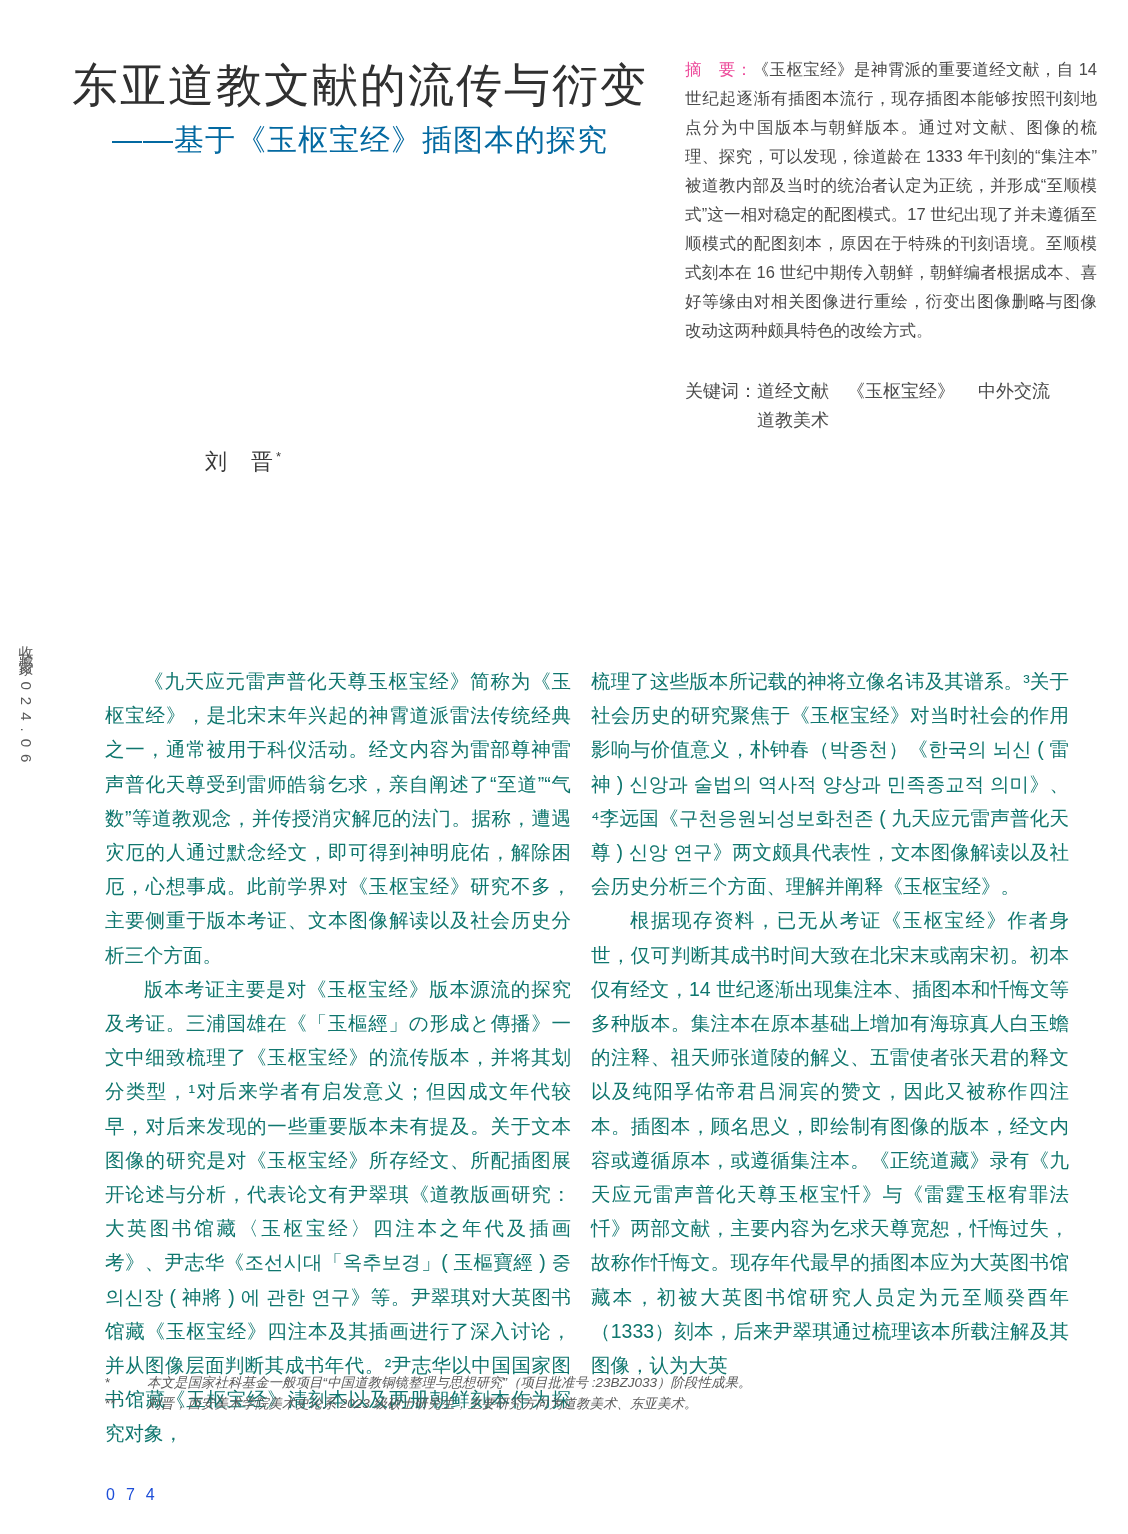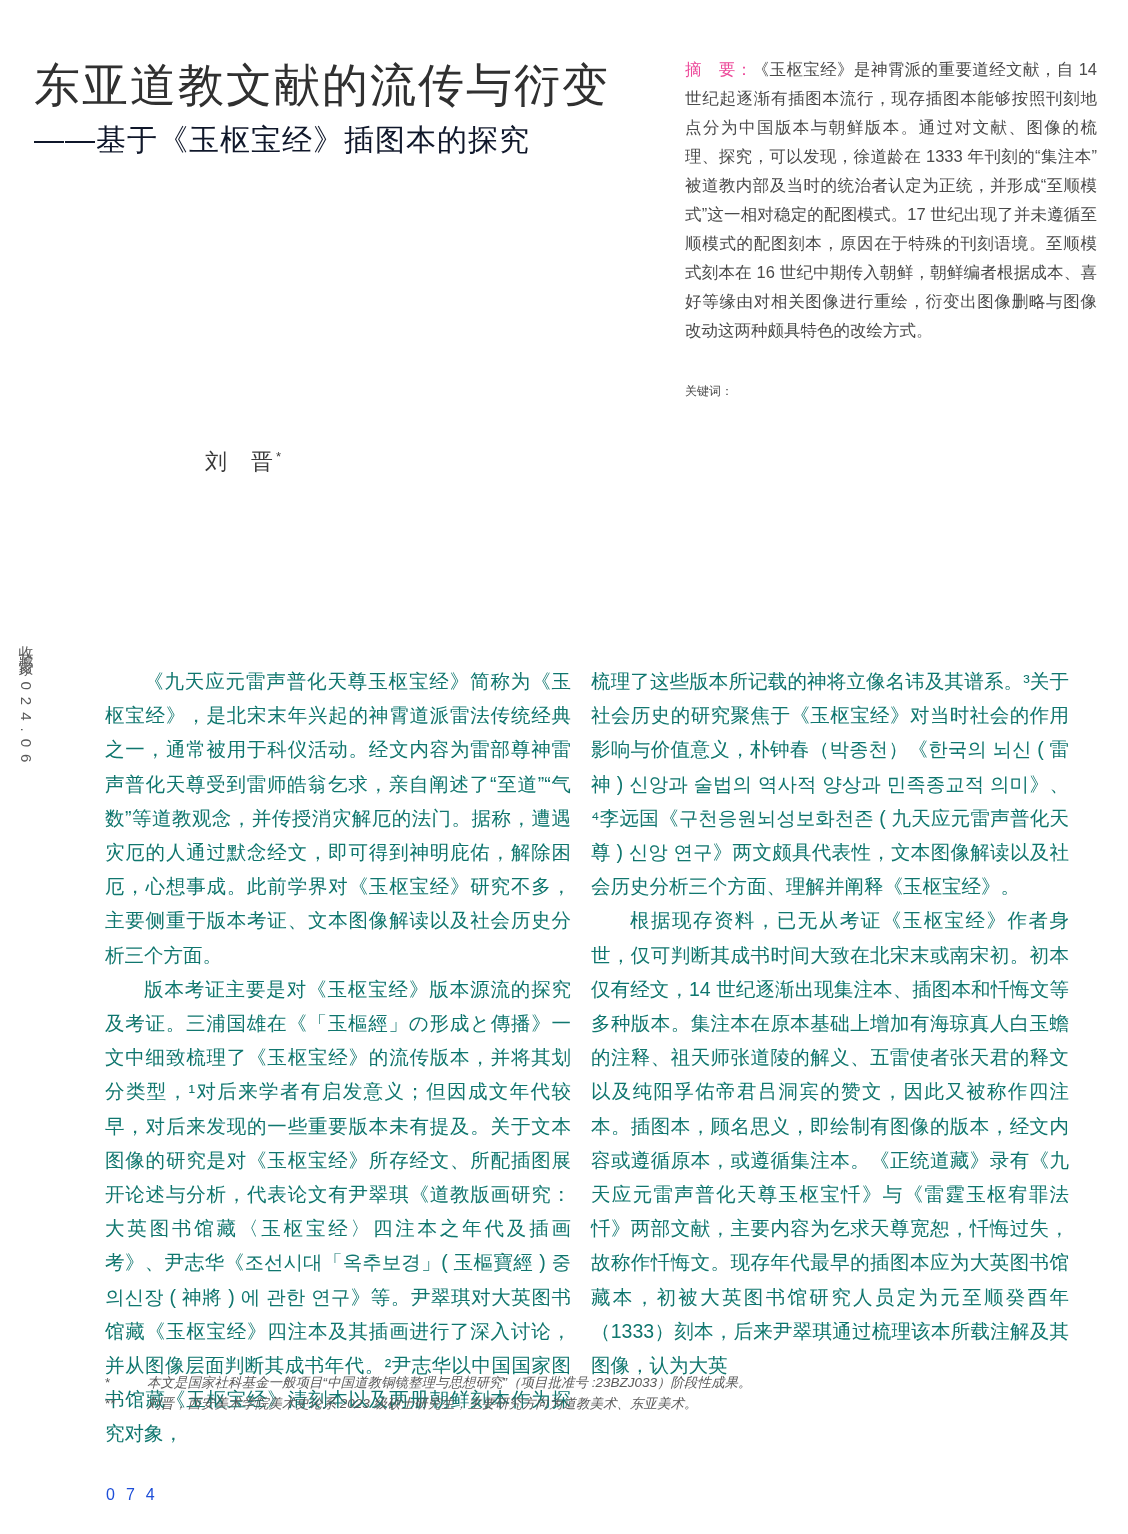--- a/index.html
+++ b/index.html
@@ -5,36 +5,36 @@
   html,body{margin:0;padding:0;background:#ffffff;}
   .page{
     position:relative;
     width:1128px;height:1534px;
     background:#ffffff;
     font-family:"Liberation Sans","DejaVu Sans",sans-serif;
     color:#3e3e3e;
     overflow:hidden;
   }
   
-  .title-block{position:absolute;left:34px;top:58px;width:640px;}
+  .title-block{position:absolute;left:40px;top:58px;width:640px;text-align:center;}
   .title-block h1{
     margin:0;font-size:46px;font-weight:300;letter-spacing:2px;
     color:#303030;line-height:1.2;
   }
   .title-block h2{
     margin:8px 0 0 0;font-size:30px;font-weight:300;letter-spacing:1px;
-    color:#0f172a;line-height:1.25;
+    color:#0369a1;line-height:1.25;
   }
   
   .abstract-block{position:absolute;left:685px;top:55px;width:412px;color:#4a4a4a;}
   .abstract-block p.abstract{
     margin:0;font-size:16.5px;line-height:29px;text-align:justify;
   }
   .ab-label{color:#ec4899;}
-  .keywords{display:flex;margin-top:32px;font-size:12px;line-height:29px;}
+  .keywords{display:flex;margin-top:32px;font-size:18px;line-height:29px;}
   .kw-label{flex:0 0 auto;white-space:nowrap;}
   .kw-lines{flex:1 1 auto;}
   
   .author{position:absolute;left:205px;top:447px;font-size:22px;color:#3a3a3a;letter-spacing:1px;}
   .author sup{font-size:13px;vertical-align:super;margin-left:2px;color:#3a3a3a;}
   
   .spine{
     position:absolute;left:16px;top:634px;
     writing-mode:vertical-rl;text-orientation:mixed;
     font-size:15px;letter-spacing:7px;color:#5a5a5a;
@@ -65,20 +65,24 @@
 
   <header class="title-block">
     <h1>东亚道教文献的流传与衍变</h1>
     <h2>——基于《玉枢宝经》插图本的探究</h2>
   </header>
 
   <section class="abstract-block">
     <p class="abstract"><span class="ab-label">摘　要：</span><span>《玉枢宝经》是神霄派的重要道经文献，自 14 世纪起逐渐有插图本流行，现存插图本能够按照刊刻地点分为中国版本与朝鲜版本。通过对文献、图像的梳理、探究，可以发现，徐道龄在 1333 年刊刻的“集注本”被道教内部及当时的统治者认定为正统，并形成“至顺模式”这一相对稳定的配图模式。17 世纪出现了并未遵循至顺模式的配图刻本，原因在于特殊的刊刻语境。至顺模式刻本在 16 世纪中期传入朝鲜，朝鲜编者根据成本、喜好等缘由对相关图像进行重绘，衍变出图像删略与图像改动这两种颇具特色的改绘方式。</span></p>
     <div class="keywords">
       <span class="kw-label">关键词：</span>
+      <span class="kw-lines">
+        <span>道经文献　《玉枢宝经》　 中外交流</span><br>
+        <span>道教美术</span>
+      </span>
     </div>
   </section>
 
   <div class="author">
     <span>刘　晋</span><sup>*</sup>
   </div>
 
   <main>
     <div class="body-col col-left">
       <p class="indent">《九天应元雷声普化天尊玉枢宝经》简称为《玉枢宝经》，是北宋末年兴起的神霄道派雷法传统经典之一，通常被用于科仪活动。经文内容为雷部尊神雷声普化天尊受到雷师皓翁乞求，亲自阐述了“至道”“气数”等道教观念，并传授消灾解厄的法门。据称，遭遇灾厄的人通过默念经文，即可得到神明庇佑，解除困厄，心想事成。此前学界对《玉枢宝经》研究不多，主要侧重于版本考证、文本图像解读以及社会历史分析三个方面。</p>

